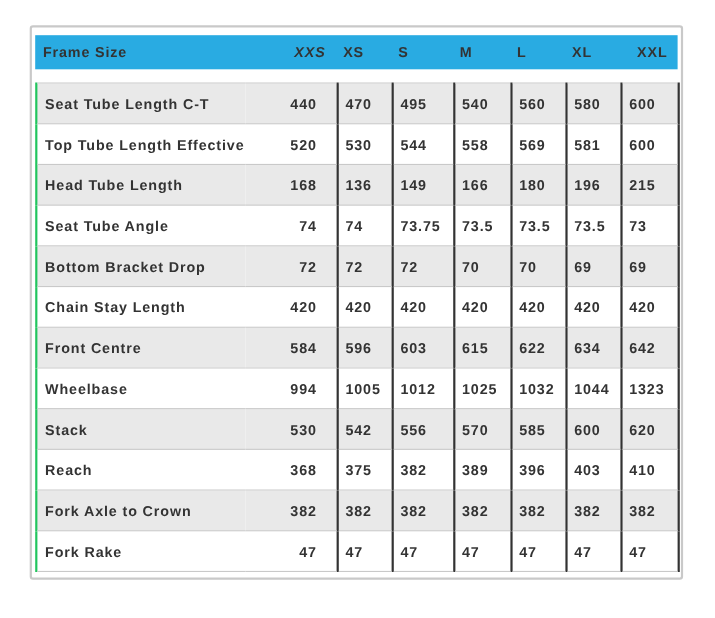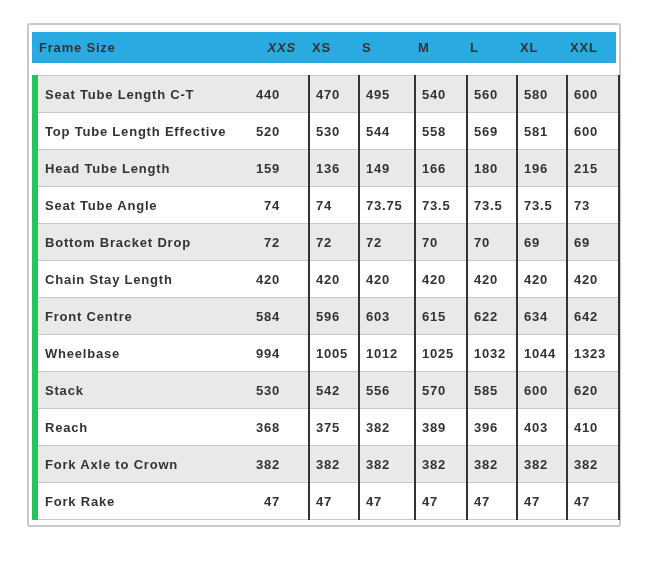--- a/index.html
+++ b/index.html
@@ -42,43 +42,43 @@
     white-space: nowrap;
     overflow: hidden;
   }
   .c0 { width: 190px; padding-left: 7px; }
   .c1 { width: 84px; text-align: right; padding-right: 10px; font-style: italic; }
   .c2 { width: 50px; padding-left: 6px; }
   .c3 { width: 56px; padding-left: 6px; }
   .c4 { width: 52px; padding-left: 6px; }
   .c5 { width: 50px; padding-left: 6px; }
   .c6 { width: 50px; padding-left: 6px; }
-  .c7 { width: 52px; padding-left: 6px; }
+  .c7 { width: 52px; padding-left: 6px; text-align: center; }
   .gap { height: 12px; }
   table.geo-table {
     border-collapse: collapse;
     table-layout: fixed;
     width: 584px;
     font-weight: bold;
     font-size: 13px;
     color: var(--text-color, #333333);
     letter-spacing: 0.8px;
   }
   table.geo-table td {
     height: 34px;
     white-space: nowrap;
     overflow: hidden;
     border-bottom: 1px solid var(--grid-light, #C9C9C9);
     vertical-align: middle;
   }
   table.geo-table tr:first-child td { border-top: 1px solid var(--grid-light, #C9C9C9); }
   table.geo-table tr:nth-child(odd)  { background: var(--row-stripe-bg, #E9E9E9); }
   table.geo-table tr:nth-child(even) { background: #ffffff; }
-  td.label { padding-left: 7px; border-left: 6px solid #22c55e; }
-  td.xxs   { text-align: right; padding-right: 28px; }
+  td.label { padding-left: 7px; border-left: 2px solid #22c55e; }
+  td.xxs   { text-align: right; padding-right: 18px; }
   td.val   { padding-left: 6px; border-left: 2px solid var(--grid-dark, #333333); }
   table.geo-table td:last-child { border-right: 2px solid var(--grid-dark, #333333); }
 </style>
 </head>
 <body>
 
 <div class="page">
   <div class="panel">
 
     <div class="header-band">
@@ -121,21 +121,21 @@
     <td class="xxs">520</td>
     <td class="val">530</td>
     <td class="val">544</td>
     <td class="val">558</td>
     <td class="val">569</td>
     <td class="val">581</td>
     <td class="val">600</td>
   </tr>
           <tr>
     <td class="label">Head Tube Length</td>
-    <td class="xxs">159</td>
+    <td class="xxs">168</td>
     <td class="val">136</td>
     <td class="val">149</td>
     <td class="val">166</td>
     <td class="val">180</td>
     <td class="val">196</td>
     <td class="val">215</td>
   </tr>
           <tr>
     <td class="label">Seat Tube Angle</td>
     <td class="xxs">74</td>

